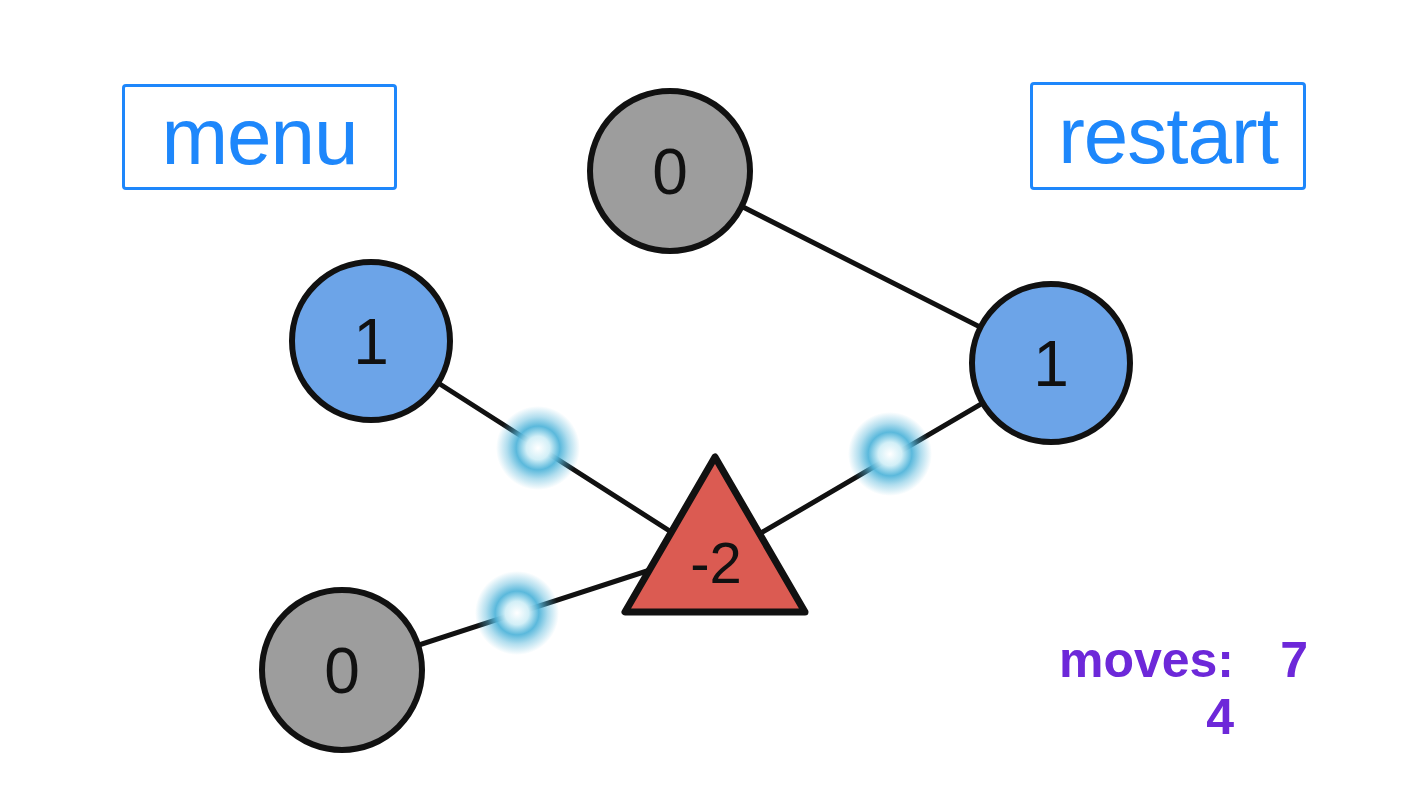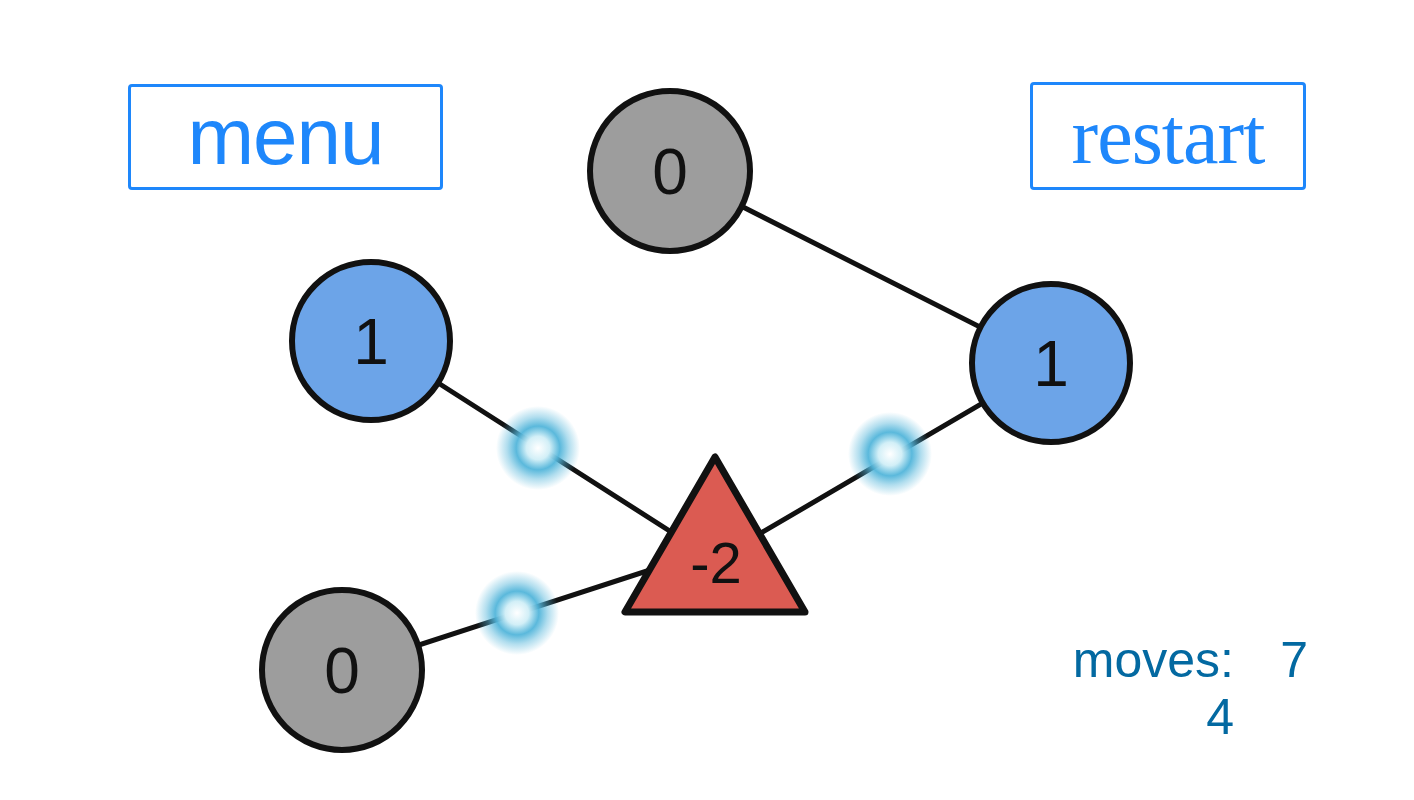--- a/index.html
+++ b/index.html
@@ -11,26 +11,26 @@
   .node-shape{stroke:#111111;stroke-width:6;}
   .tri-shape{stroke:#111111;stroke-width:7;stroke-linejoin:round;}
   .node-label{font-family:"Liberation Sans",sans-serif;font-size:64px;fill:#111111;
               text-anchor:middle;font-weight:400;}
   .tri-label{font-size:58px;}
 
   .btn{position:absolute;display:flex;align-items:center;justify-content:center;
        border:3px solid #1e87fb;border-radius:4px;color:#1e87fb;
        font-size:80px;font-weight:400;cursor:pointer;user-select:none;
        letter-spacing:-1px;box-sizing:border-box;}
-  .btn-menu{left:128px;top:84px;width:315px;height:106px;}
-  .btn-restart{left:1030px;top:82px;width:276px;height:108px;font-family:Liberation Serif, serif;}
+  .btn-menu{left:122px;top:84px;width:275px;height:106px;}
+  .btn-restart{left:1030px;top:82px;width:276px;height:108px;}
 
-  .hud{position:absolute;right:106px;top:632px;color:#0369a1;
+  .hud{position:absolute;right:106px;top:632px;color:#6d28d9;
        font-size:50px;line-height:57px;display:grid;
-       grid-template-columns:auto 74px;}
+       grid-template-columns:auto 74px;font-weight:bold;}
   .hud .lbl{text-align:right;white-space:pre;}
   .hud .val{text-align:right;}
 </style>
 </head>
 <body>
 
 <div class="stage">
 
   <svg class="graph" width="1414" height="800" viewBox="0 0 1414 800">
     <defs>

